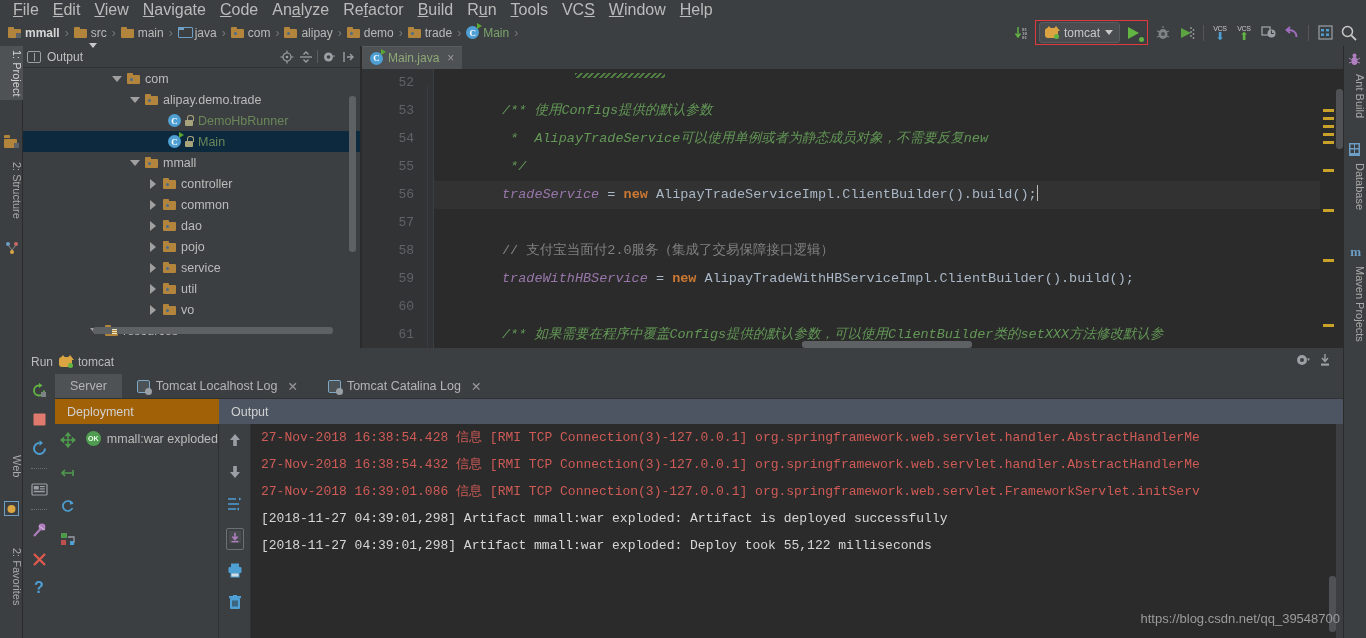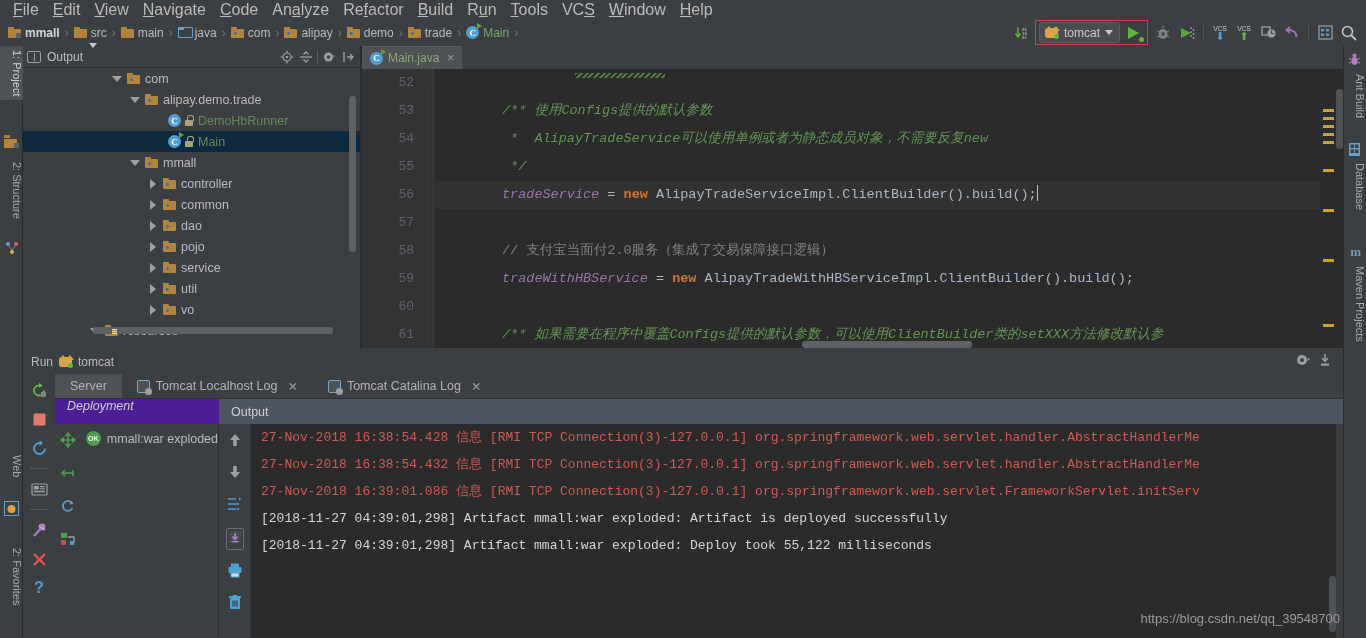--- a/index.html
+++ b/index.html
@@ -184,22 +184,22 @@
   .rtab.sel{background:#4e5254;}
   .rtab .x{color:#9a9a9a;margin-left:4px;}
   .logico{width:13px;height:13px;border:1.3px solid #7fa6c4;border-radius:2px;position:relative;background:#4b5357;}
   .logico:after{content:"";position:absolute;right:-3px;bottom:-3px;width:7px;height:7px;border-radius:50%;background:#9aa0a6;}
 
   .runtoolcol{position:absolute;left:0;top:23px;width:32px;height:265px;background:#3c3f41;
      display:flex;flex-direction:column;align-items:center;padding-top:8px;gap:11px;}
   .runtoolcol .ic{width:18px;height:18px;display:flex;align-items:center;justify-content:center;}
   .dots{width:16px;height:1px;border-top:1px dotted #6b6e70;}
 
-  .deployhead{position:absolute;left:32px;top:49px;width:164px;height:25px;background:#4c1d95;
-     display:flex;padding-left:12px;font-size:12.5px;color:#d0d0d0;font-style:italic;}
+  .deployhead{position:absolute;left:32px;top:49px;width:164px;height:25px;background:#a16207;
+     display:flex;align-items:center;padding-left:12px;font-size:12.5px;color:#d0d0d0;}
   .outputhead{position:absolute;left:196px;top:49px;width:1124px;height:25px;background:#4c5561;
      display:flex;align-items:center;padding-left:12px;font-size:12.5px;color:#d0d0d0;}
   .deploybody{position:absolute;left:32px;top:74px;width:164px;height:214px;background:#3c3f41;
      border-right:1px solid #2f3133;display:flex;}
   .deploytools{width:32px;display:flex;flex-direction:column;align-items:center;padding-top:8px;gap:13px;}
   .deployitem{flex:1;padding-top:7px;}
   .deployrow{display:flex;align-items:center;gap:6px;font-size:12.5px;color:#bbbbbb;padding-left:4px;white-space:nowrap;overflow:hidden;}
   .okbadge{width:15px;height:15px;border-radius:50%;background:#4f9b4f;color:#e8ffe8;font-size:7px;
      display:flex;align-items:center;justify-content:center;font-weight:bold;}
 

